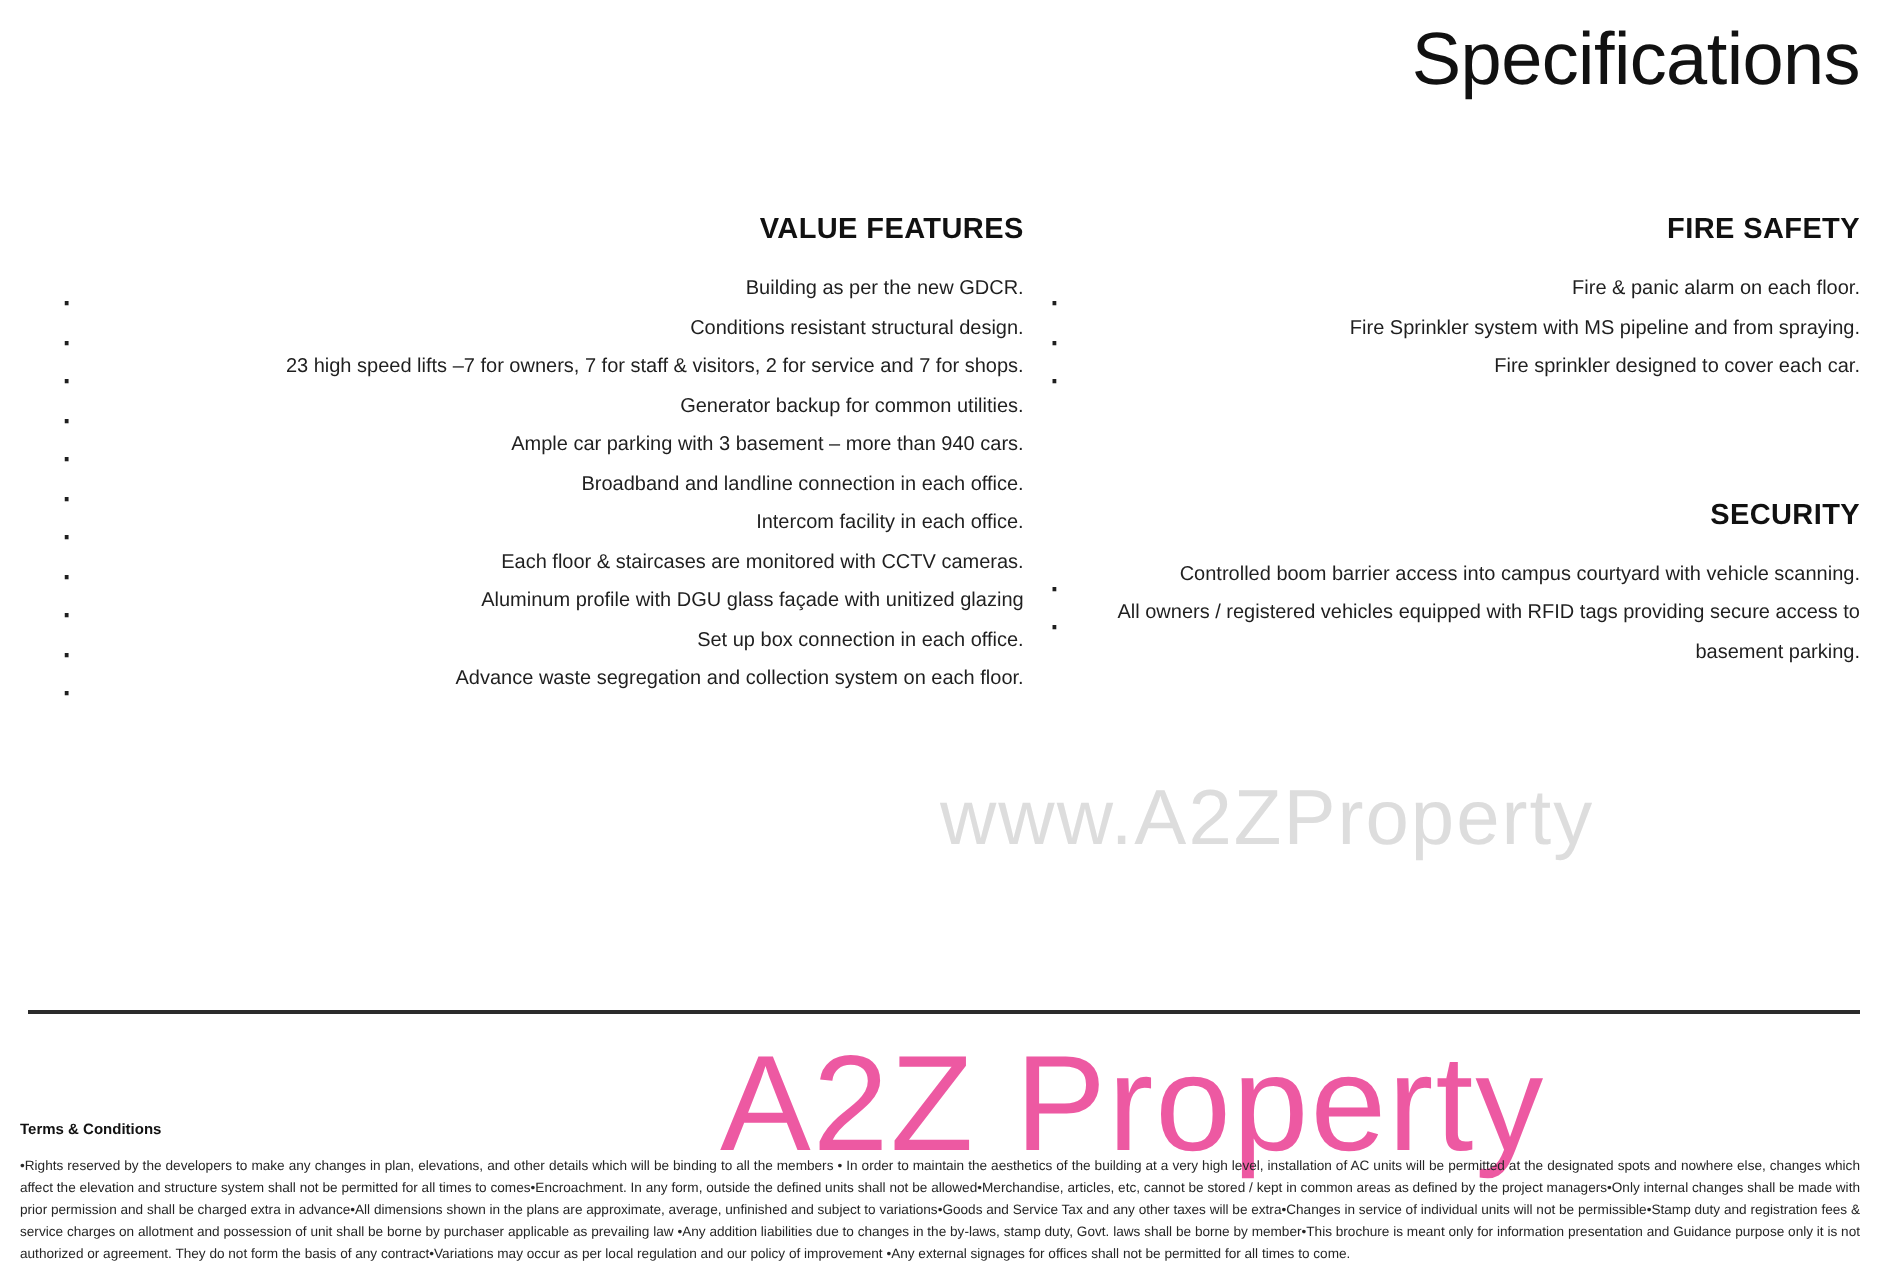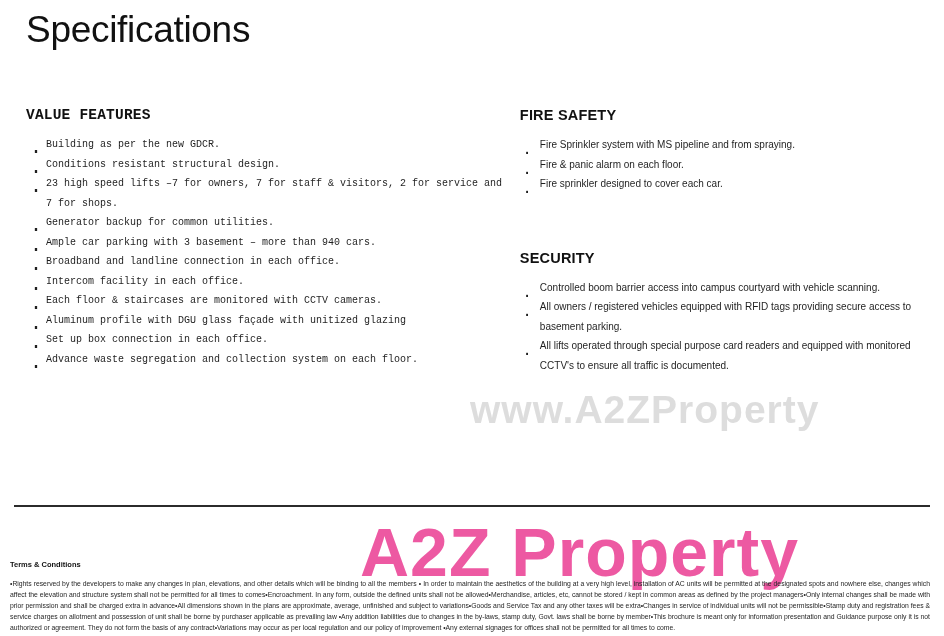--- a/index.html
+++ b/index.html
@@ -30,21 +30,21 @@
     left: 0;
     top: 0;
     width: 944px;
     height: 636px;
     pointer-events: none;
     z-index: 0;
   }
   .wm-text {
     position: absolute;
     font-family: "Liberation Sans", sans-serif;
-    font-weight: bold;
+    font-weight: normal;
     letter-spacing: 1px;
     white-space: nowrap;
     text-align: right;
   }
   .wm-1 {
     left: 470px;
     top: 380px;
     font-size: 39px;
     color: #d8d8d8;
     opacity: 0.85;
@@ -53,40 +53,40 @@
     left: 360px;
     top: 505px;
     font-size: 68px;
     color: #ec4899;
     opacity: 0.9;
   }
 
   .content {
     position: relative;
     z-index: 2;
+    text-align: right;
   }
 
   .page-title {
     font-size: 37px;
     font-weight: normal;
     color: #111111;
     letter-spacing: -0.3px;
     margin: 8px 0 0 12px;
     line-height: 1.2;
   }
 
   .columns {
     display: flex;
     margin-top: 55px;
   }
   .col-left {
     width: 500px;
     padding-left: 12px;
     box-sizing: border-box;
-    font-family: Liberation Mono, monospace;
   }
   .col-right {
     width: 420px;
     padding-left: 8px;
     box-sizing: border-box;
   }
 
   .section-heading {
     font-size: 14.5px;
     font-weight: bold;
@@ -179,30 +179,29 @@
           <li>Each floor &amp; staircases are monitored with CCTV cameras.</li>
           <li>Aluminum profile with DGU glass façade with unitized glazing</li>
           <li>Set up box connection in each office.</li>
           <li>Advance waste segregation and collection system on each floor.</li>
         </ul>
       </div>
 
       <div class="col-right">
         <div class="section-heading">FIRE SAFETY</div>
         <ul class="feature-list">
+          <li>Fire &amp; panic alarm on each floor.</li>
           <li>Fire Sprinkler system with MS pipeline and from spraying.</li>
-          <li>Fire &amp; panic alarm on each floor.</li>
           <li>Fire sprinkler designed to cover each car.</li>
         </ul>
 
         <div class="section-heading spaced">SECURITY</div>
         <ul class="feature-list">
           <li>Controlled boom barrier access into campus courtyard with vehicle scanning.</li>
           <li>All owners / registered vehicles equipped with RFID tags providing secure access to basement parking.</li>
-          <li>All lifts operated through special purpose card readers and equipped with monitored CCTV's to ensure all traffic is documented.</li>
         </ul>
       </div>
 
     </div>
   </div>
 
   <div class="divider"></div>
 
   <div class="terms">
     <div class="terms-title">Terms &amp; Conditions</div>

